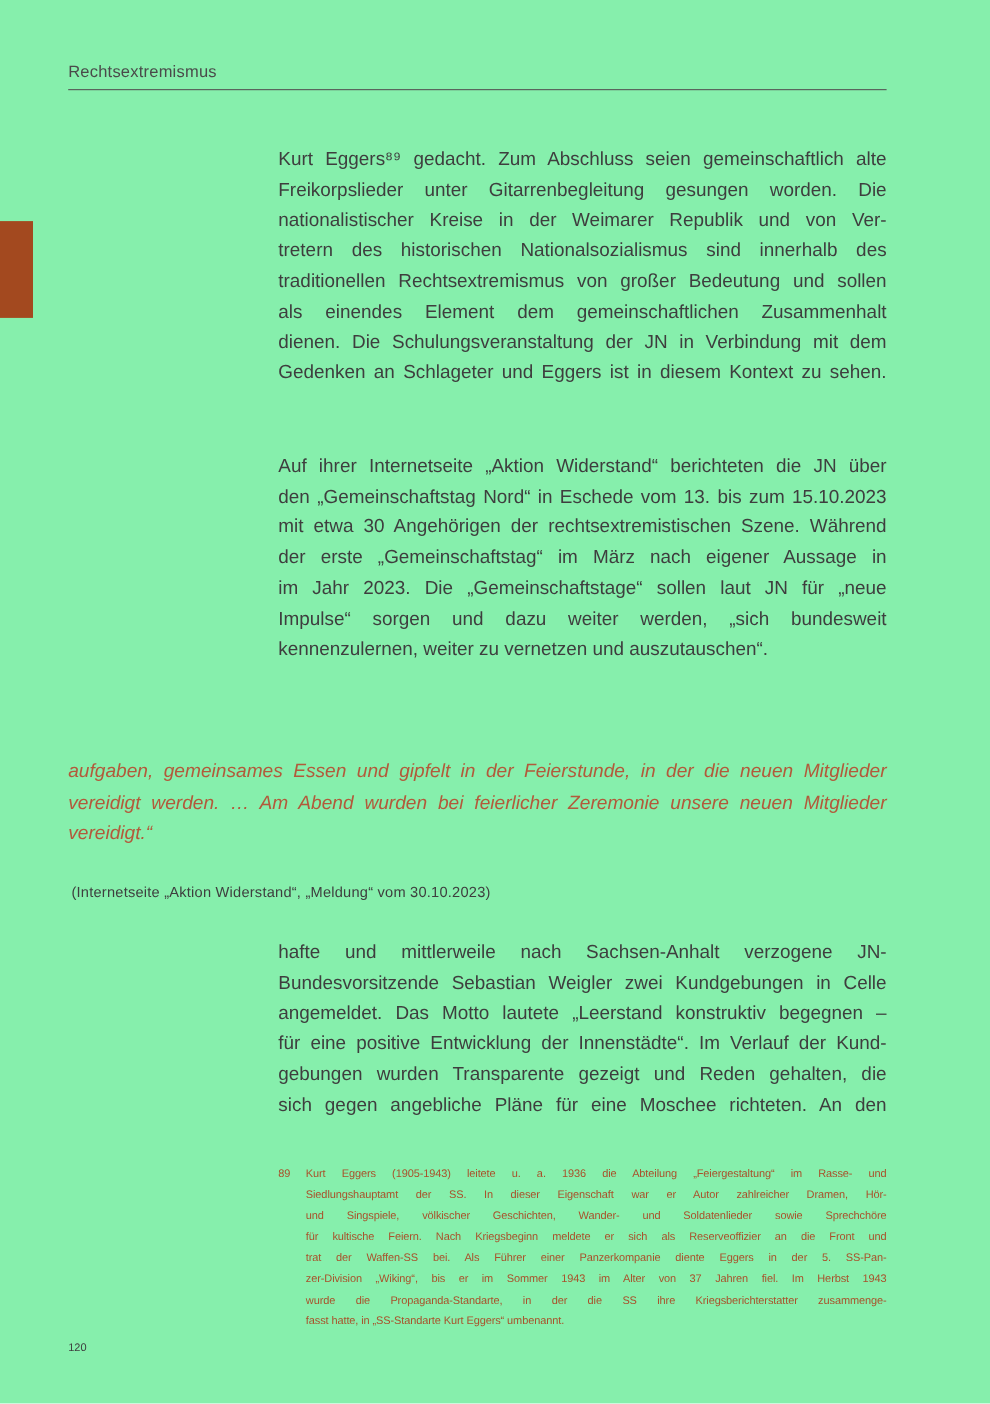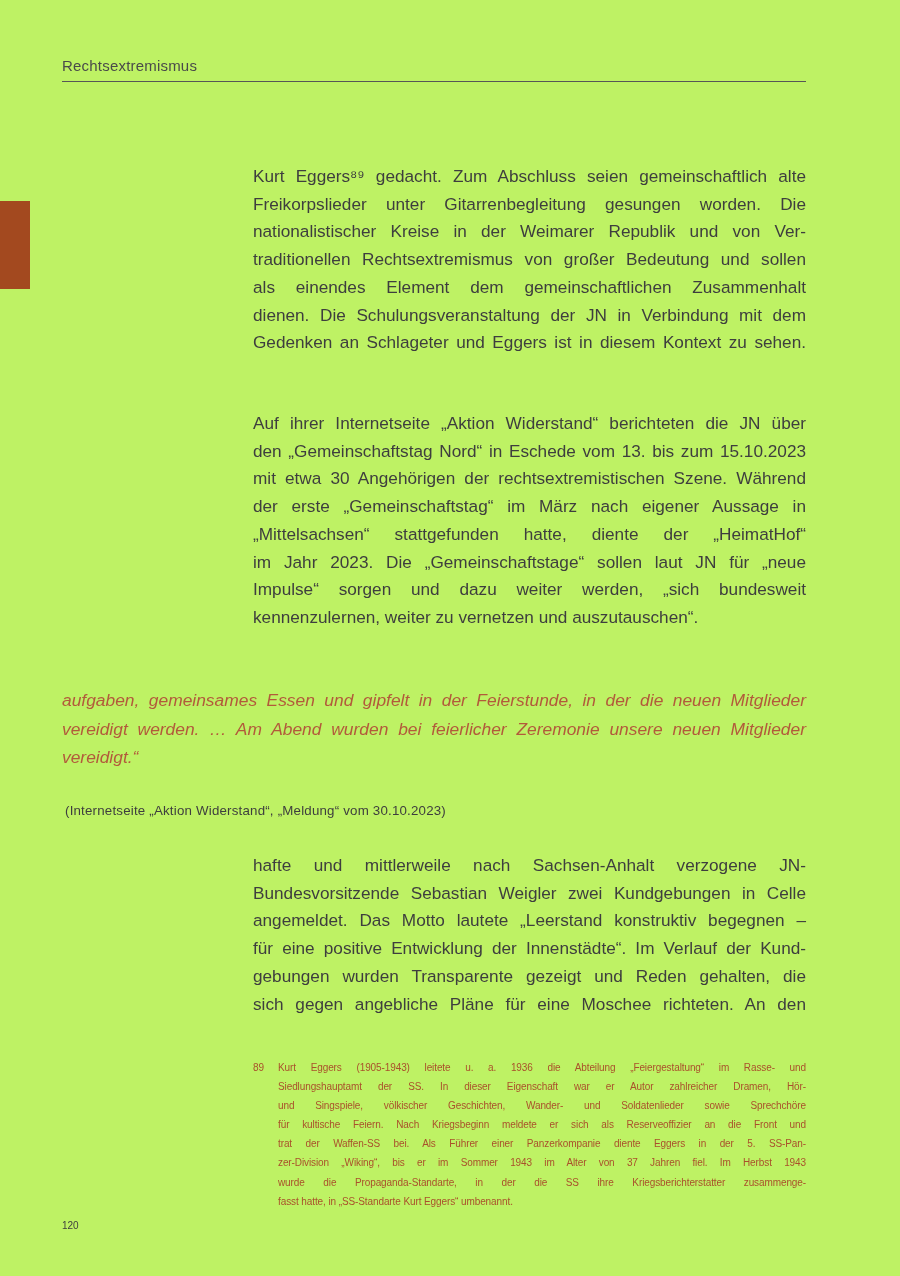--- a/index.html
+++ b/index.html
@@ -5,21 +5,21 @@
   html, body {
     margin: 0;
     padding: 0;
     background: #ffffff;
     font-family: "Liberation Sans", "DejaVu Sans", sans-serif;
   }
   .page {
     position: relative;
     width: 900px;
     height: 1276px;
-    background: #bef264;
+    background: #86efac;
     overflow: hidden;
   }
   .header-label {
     position: absolute;
     left: 62px;
     top: 57px;
     font-size: 15px;
     color: #4a4a4a;
     letter-spacing: 0.2px;
   }
@@ -41,21 +41,21 @@
   .body-col {
     position: absolute;
     left: 253px;
     width: 553px;
   }
   .para {
     font-size: 17.2px;
     line-height: 27.7px;
     color: #3e3e3e;
   }
-  .para-1 { top: 131px; margin-top: 32px; }
+  .para-1 { top: 131px; }
   .para-2 { top: 410px; }
   .para-3 { top: 852px; }
   .tline {
     text-align: justify;
     text-align-last: justify;
   }
   .tline.last {
     text-align-last: left;
   }
   .quote-block {
@@ -109,32 +109,32 @@
   <div class="header-label">Rechtsextremismus</div>
 
   <div class="header-rule"></div>
 
   <div class="chapter-tab" style="color: rgb(163, 73, 31); background: rgb(163, 73, 31);"></div>
 
   <div class="body-col para para-1">
       <div class="tline">Kurt Eggers⁸⁹ gedacht. Zum Abschluss seien gemeinschaftlich alte</div>
       <div class="tline">Freikorpslieder unter Gitarrenbegleitung gesungen worden. Die</div>
       <div class="tline">nationalistischer Kreise in der Weimarer Republik und von Ver-</div>
+      <div class="tline">tretern des historischen Nationalsozialismus sind innerhalb des</div>
       <div class="tline">traditionellen Rechtsextremismus von großer Bedeutung und sollen</div>
       <div class="tline">als einendes Element dem gemeinschaftlichen Zusammenhalt</div>
       <div class="tline">dienen. Die Schulungsveranstaltung der JN in Verbindung mit dem</div>
       <div class="tline">Gedenken an Schlageter und Eggers ist in diesem Kontext zu sehen.</div>
     </div>
 
   <div class="body-col para para-2">
       <div class="tline">Auf ihrer Internetseite „Aktion Widerstand“ berichteten die JN über</div>
       <div class="tline">den „Gemeinschaftstag Nord“ in Eschede vom 13. bis zum 15.10.2023</div>
       <div class="tline">mit etwa 30 Angehörigen der rechtsextremistischen Szene. Während</div>
       <div class="tline">der erste „Gemeinschaftstag“ im März nach eigener Aussage in</div>
-      <div class="tline">„Mittelsachsen“ stattgefunden hatte, diente der „HeimatHof“</div>
       <div class="tline">im Jahr 2023. Die „Gemeinschaftstage“ sollen laut JN für „neue</div>
       <div class="tline">Impulse“ sorgen und dazu weiter werden, „sich bundesweit</div>
       <div class="tline last">kennenzulernen, weiter zu vernetzen und auszutauschen“.</div>
     </div>
 
   <div class="quote-block" style="color: rgb(178, 90, 59);">
       <div class="tline">aufgaben, gemeinsames Essen und gipfelt in der Feierstunde, in der die neuen Mitglieder</div>
       <div class="tline">vereidigt werden. … Am Abend wurden bei feierlicher Zeremonie unsere neuen Mitglieder</div>
       <div class="tline last">vereidigt.“</div>
     </div>

